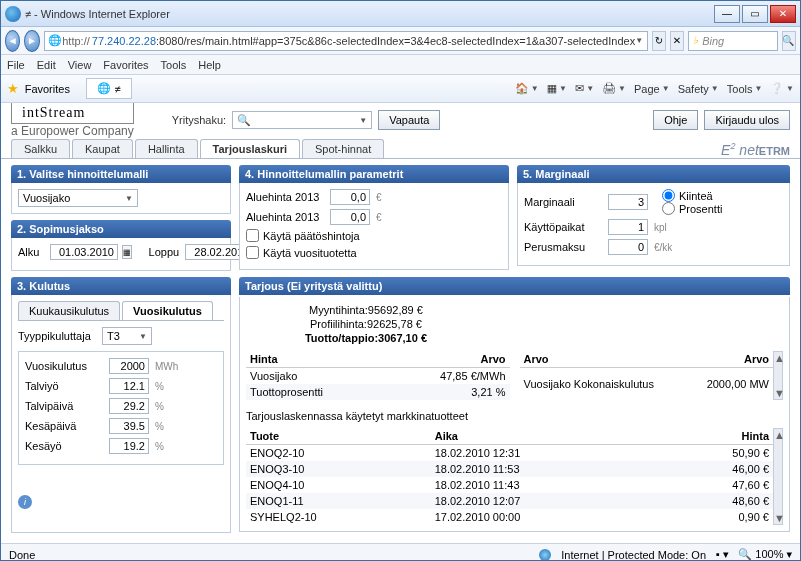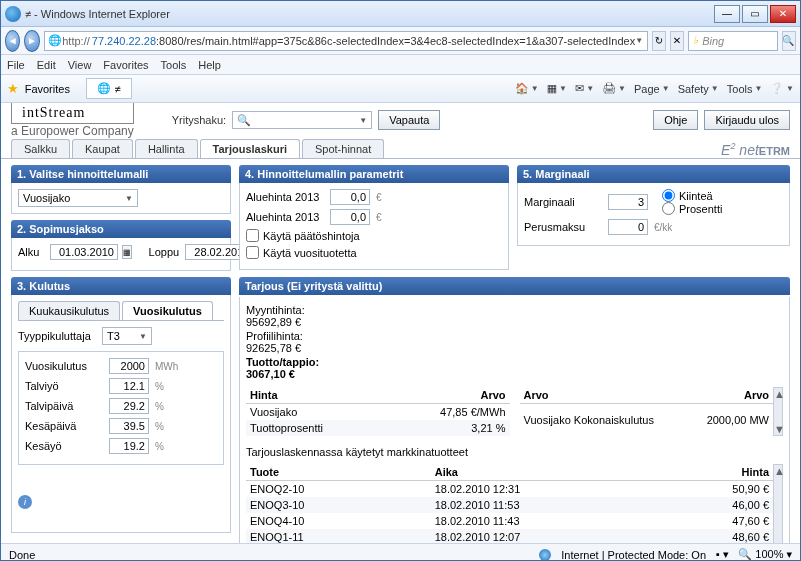--- a/index.html
+++ b/index.html
@@ -64,21 +64,21 @@
 .pricetbl th.r, .pricetbl td.r { text-align: right; }
 .pricetbl td { padding: 2px 4px; }
 .pricetbl tbody tr:nth-child(even) { background: #f5f7fa; }
 .scrollhint { width: 10px; background: #e8ecf2; border: 1px solid #c0cddc; display: flex; flex-direction: column; justify-content: space-between; font-size: 8px; text-align: center; color: #666; }
 .btn.disabled { color: #aaa; background: #f5f5f5; }
 .statusbar { height: 22px; border-top: 1px solid #c8d4e6; background: #f3f6fb; display: flex; align-items: center; padding: 0 8px; font-size: 11px; }
 .statusbar .right { margin-left: auto; display: flex; align-items: center; gap: 10px; }
 .globe { width: 12px; height: 12px; border-radius: 50%; background: radial-gradient(#8ed0f5,#1a6ab8); display: inline-block; }
 .info-icon { width: 14px; height: 14px; border-radius: 50%; background: #5a8fd0; color: #fff; display: inline-flex; align-items: center; justify-content: center; font-size: 9px; font-style: italic; }
 .summary { font-size: 11px; }
-.summary .srow { display: flex; justify-content: space-between; padding: 1px 0; flex-direction: column; }
+.summary .srow { display: flex; justify-content: center; padding: 1px 0; }
 .summary .bold { font-weight: bold; }
 .tblwrap { display: flex; }
 .midright-split { display: flex; gap: 8px; flex: 1; }
 .lower-area { display: flex; flex-direction: column; gap: 2px; flex: 1; margin: 16px 10px 6px 238px; }
 </style>
 </head>
 <body>
 
 <div class="titlebar">
   <div class="ie-icon"></div>
@@ -275,20 +275,25 @@
               <div style="margin-left:10px">
                 <div class="radio">
                     <input type="radio" checked="" style="">
                     <span>Kiinteä</span>
                   </div>
                 <div class="radio">
                     <input type="radio" style="">
                     <span>Prosentti</span>
                   </div>
               </div>
+            </div>
+            <div class="row">
+              <label>Käyttöpaikat</label>
+              <input class="inp" value="1" style="">
+              <span class="unit">kpl</span>
             </div>
             <div class="row">
               <label>Perusmaksu</label>
               <input class="inp" value="0" style="">
               <span class="unit">€/kk</span>
             </div>
           </div>
         </div>
       </div>
     </div>

